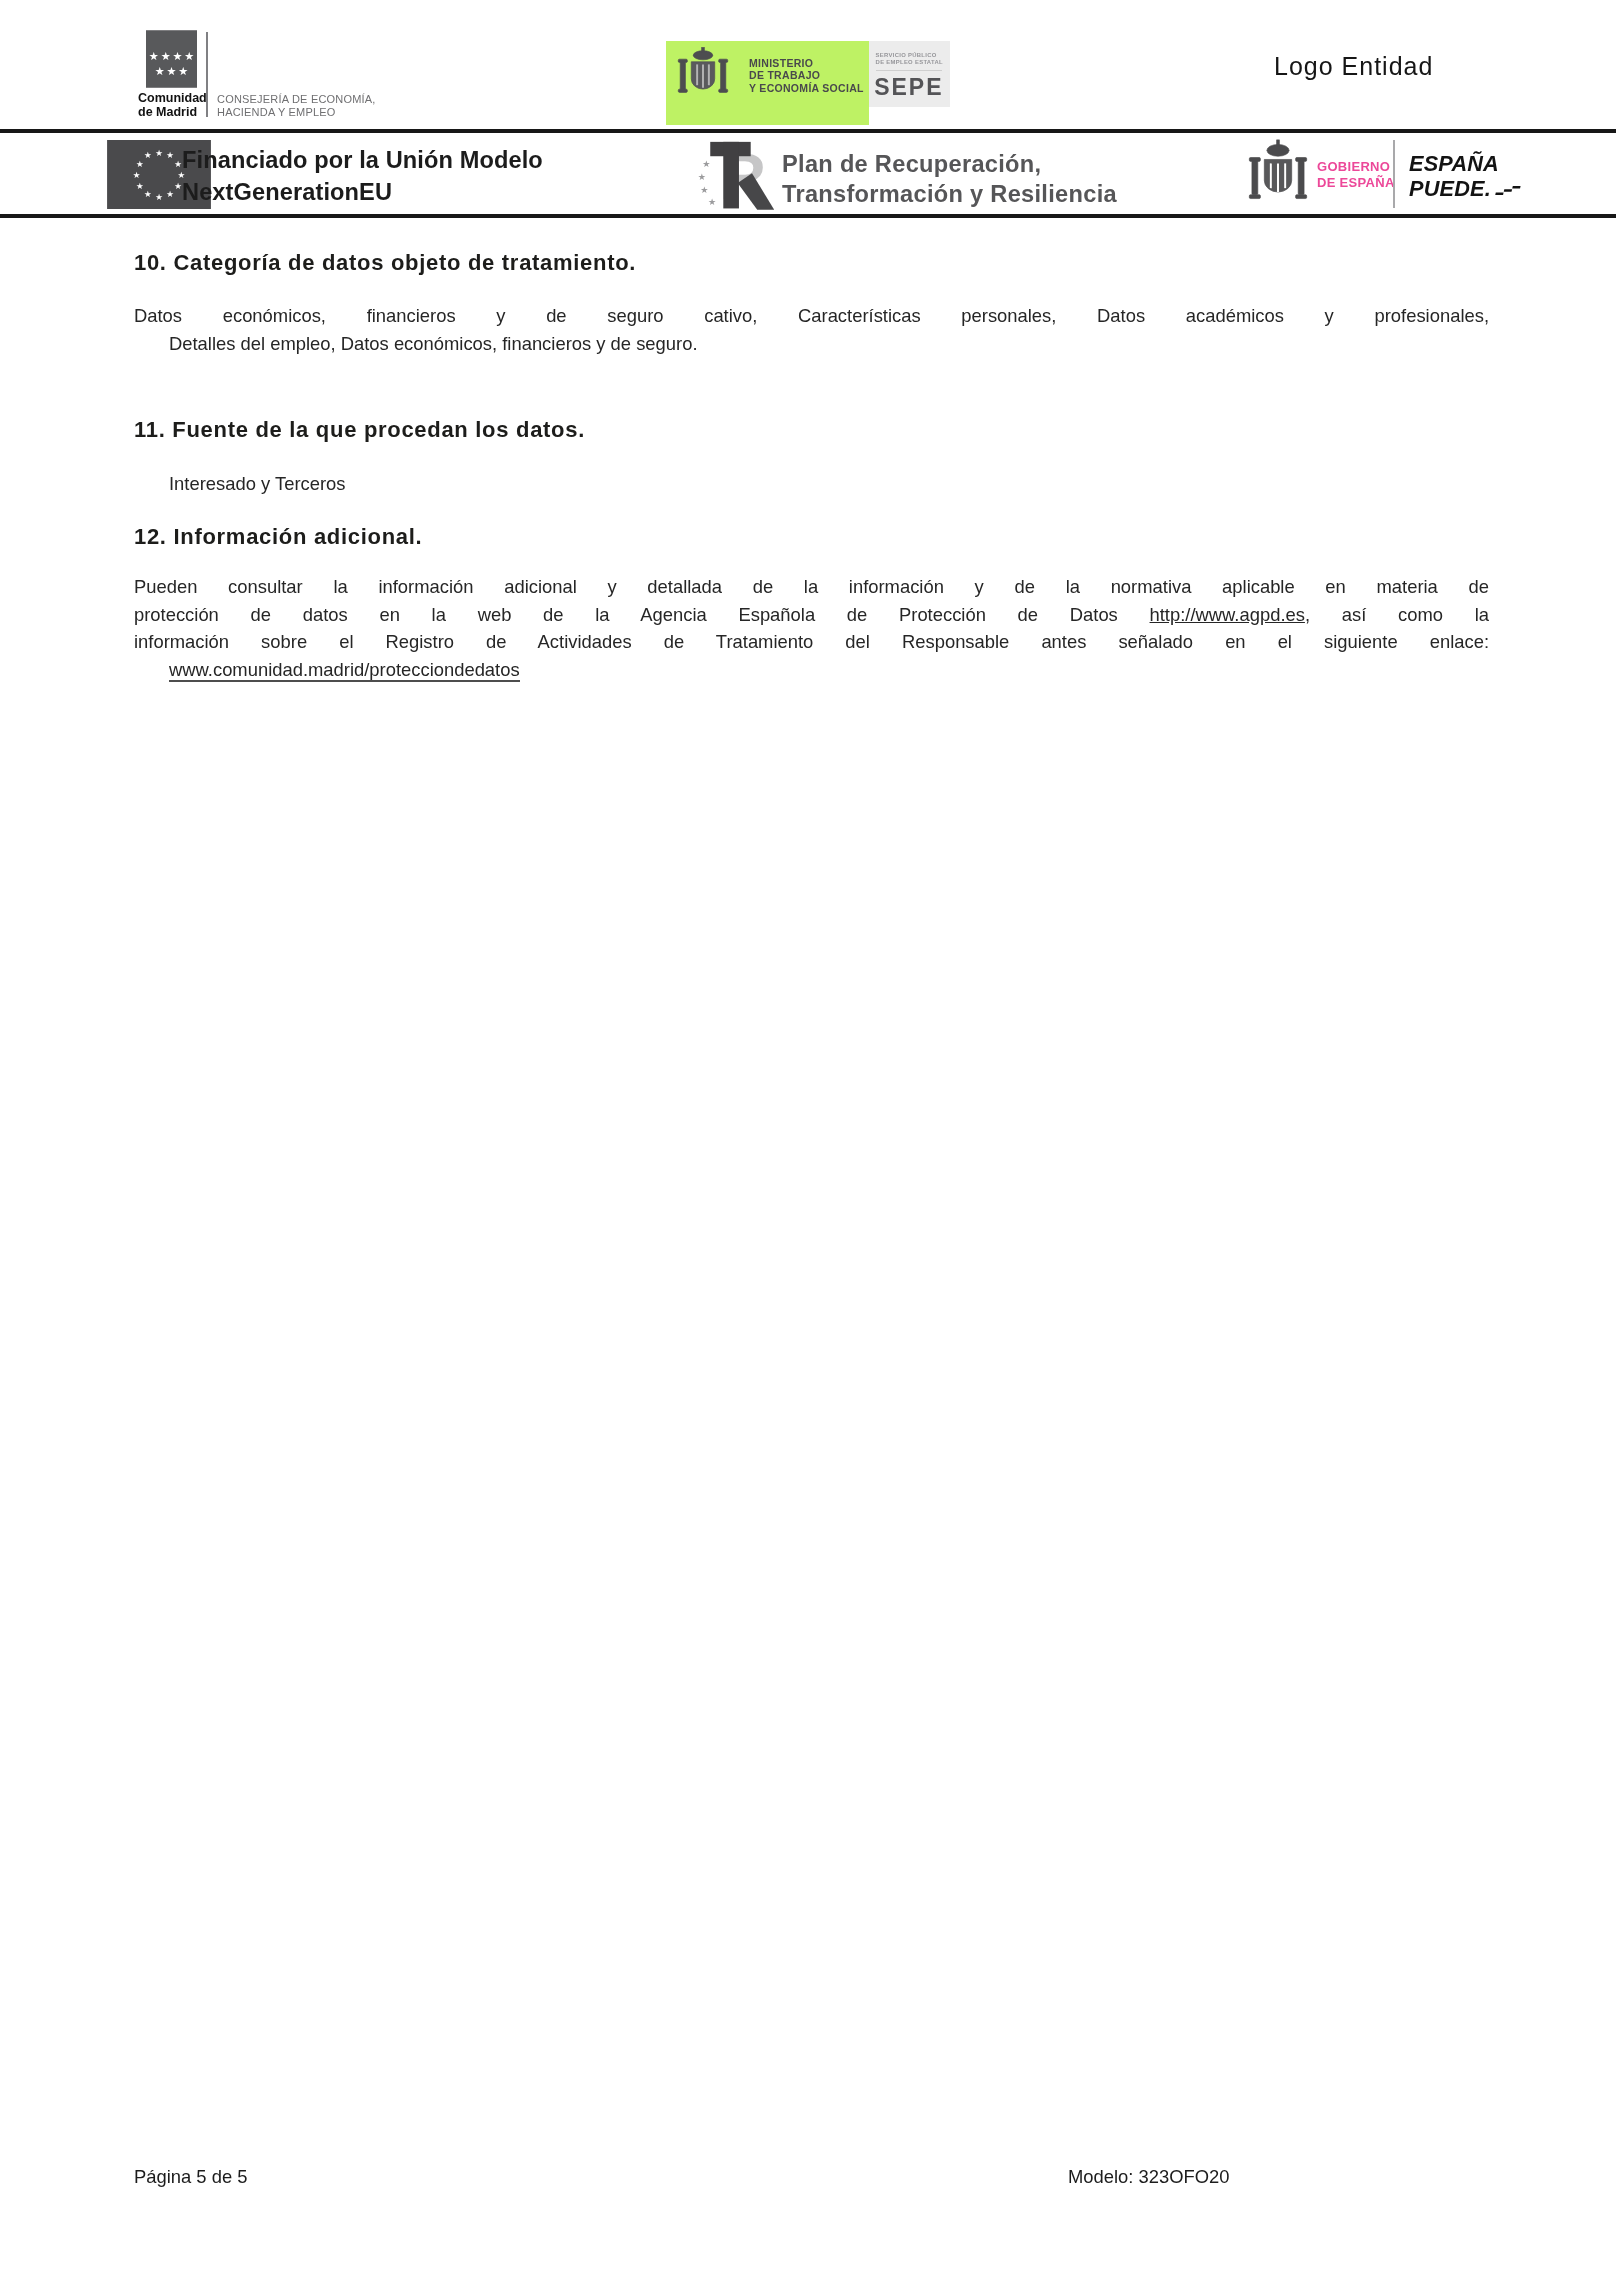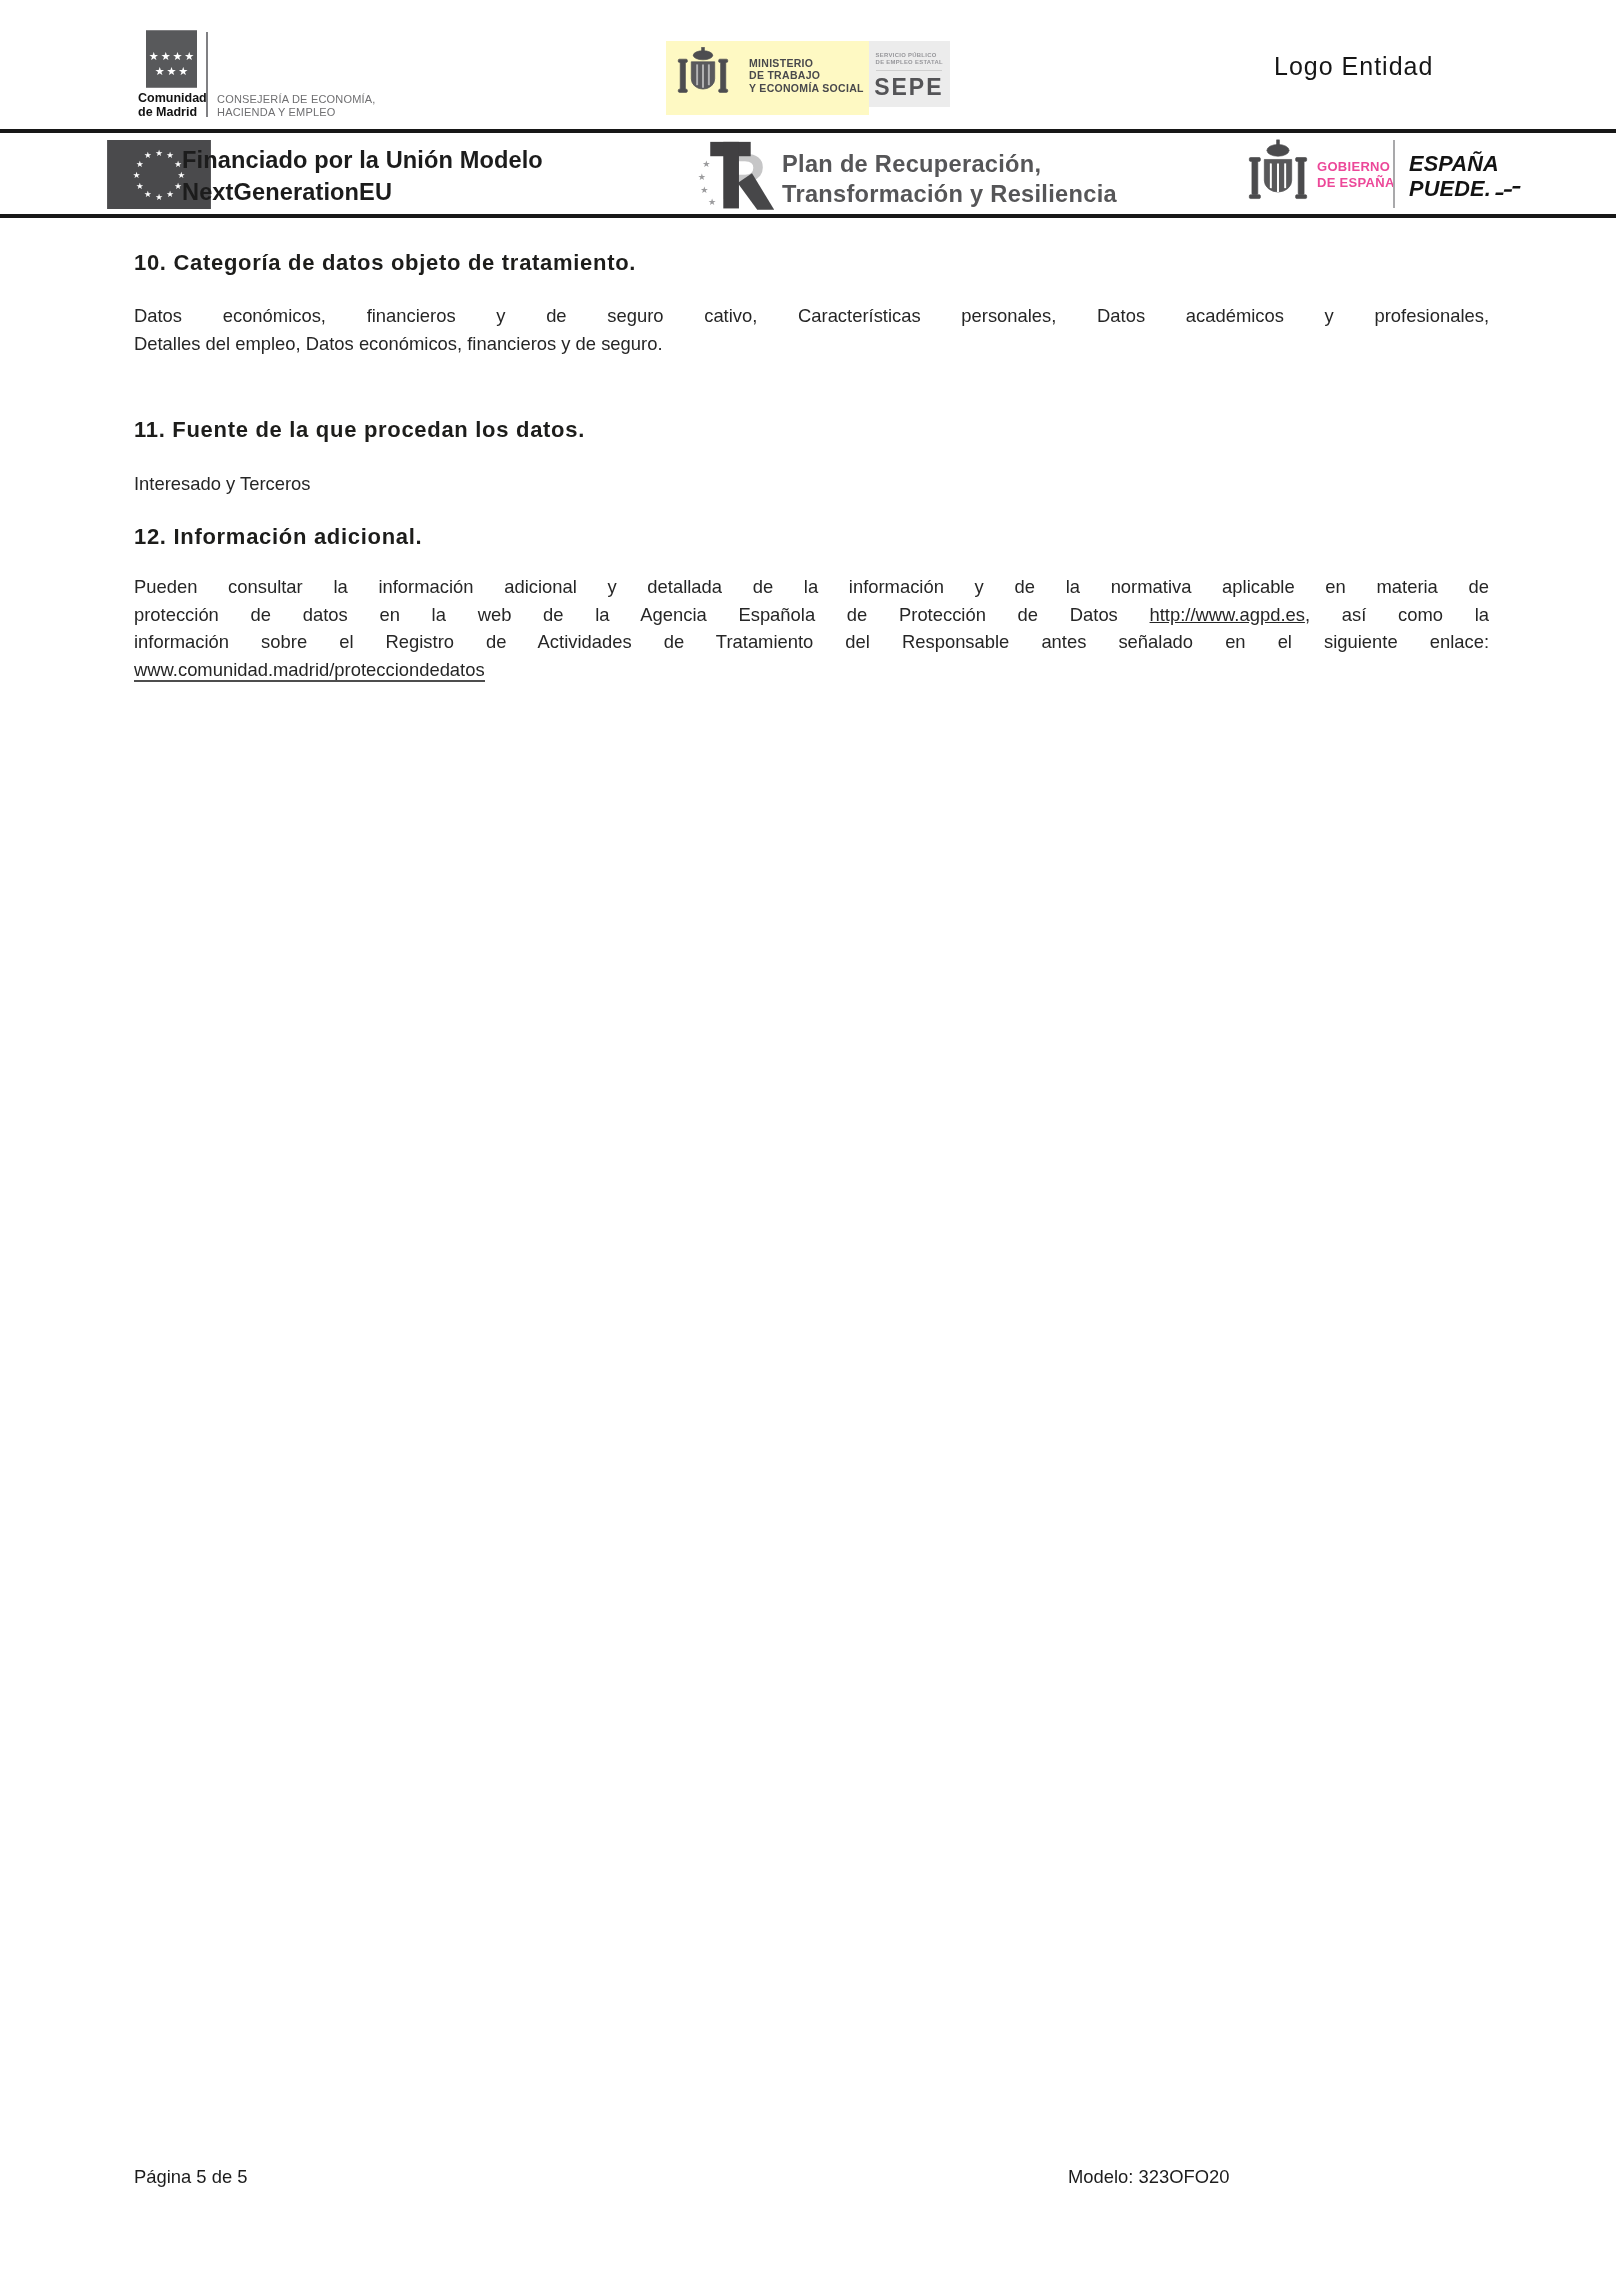--- a/index.html
+++ b/index.html
@@ -7,21 +7,21 @@
     position:relative;width:1617px;height:2273px;background:#ffffff;
     font-family:"Liberation Sans","DejaVu Sans",sans-serif;color:#262626;overflow:hidden;
   }
   .abs{position:absolute;}
 
   
   .cam-flag{left:146px;top:29.5px;}
   .cam-word{left:138px;top:92px;font-size:12.5px;font-weight:bold;line-height:13.8px;color:#111;}
   .cam-divider{left:206px;top:31.5px;width:2px;height:85px;background:#808083;}
   .cam-dept{left:217px;top:93px;font-size:11px;line-height:13px;color:#6f6f71;letter-spacing:0.2px;}
-  .min-box{left:666px;top:41px;width:203px;height:74px;background:#fef9c3;}
+  .min-box{left:666px;top:41px;width:203px;height:84px;background:#bef264;}
   .min-arms{position:absolute;left:9.2px;top:5.2px;}
   .min-text{position:absolute;left:83px;top:15.7px;font-size:10.5px;font-weight:bold;color:#494а4c;color:#49494c;line-height:12.5px;letter-spacing:0.3px;}
   .sepe-box{left:869px;top:41px;width:81px;height:66px;background:#ececec;}
   .sepe-small{position:absolute;left:6.6px;top:10.5px;font-size:5.9px;line-height:7.2px;color:#96969a;font-weight:bold;letter-spacing:0.3px;}
   .sepe-rule{position:absolute;left:6.6px;top:29px;width:66px;height:1.3px;background:#cfcfcf;}
   .sepe-word{position:absolute;left:5.2px;top:33px;font-size:23px;font-weight:600;color:#545457;letter-spacing:2px;}
   .logo-entidad{left:1274px;top:52px;font-size:25px;letter-spacing:1px;color:#161616;}
 
   
   .rule{left:0;width:1617px;height:3.9px;background:#171717;}
@@ -34,21 +34,21 @@
   .gob-arms{left:1245px;top:136px;}
   .gob-text{left:1317px;top:159px;font-size:13px;font-weight:bold;line-height:15.7px;color:#ec4899;letter-spacing:0.3px;}
   .band-divider{left:1393px;top:140px;width:2px;height:68px;background:#a9a9ab;}
   .espana{left:1409px;top:151px;font-size:21.7px;font-style:italic;font-weight:800;line-height:25px;color:#131313;letter-spacing:0.2px;}
   .espana .ep2{display:flex;align-items:baseline;gap:3.9px;}
 
   
   .doc-h{left:134px;width:1355px;font-size:22px;font-weight:bold;color:#1d1d1b;letter-spacing:0.7px;line-height:27.6px;}
   .para{left:134px;width:1355px;font-size:18.4px;line-height:27.6px;color:#262626;}
   .jline{text-align:justify;text-align-last:justify;}
-  .lline{text-align:left;}
+  .lline{text-align:left;margin-left:35px;}
   .h10{top:249px;} .p10{top:302px;}
   .h11{top:416px;} .p11{top:470px;}
   .h12{top:523px;} .p12{top:573px;}
   a.doc-link{color:#262626;text-decoration:underline;cursor:pointer;}
   a.doc-link.heavy{text-decoration:none;border-bottom:2.6px solid #4d4d4d;}
 
   
   .foot-page{left:134px;top:2166px;font-size:18.4px;color:#1c1c1c;text-align:center;}
   .foot-model{left:1068px;top:2166px;font-size:18.4px;color:#1c1c1c;}
 </style>

